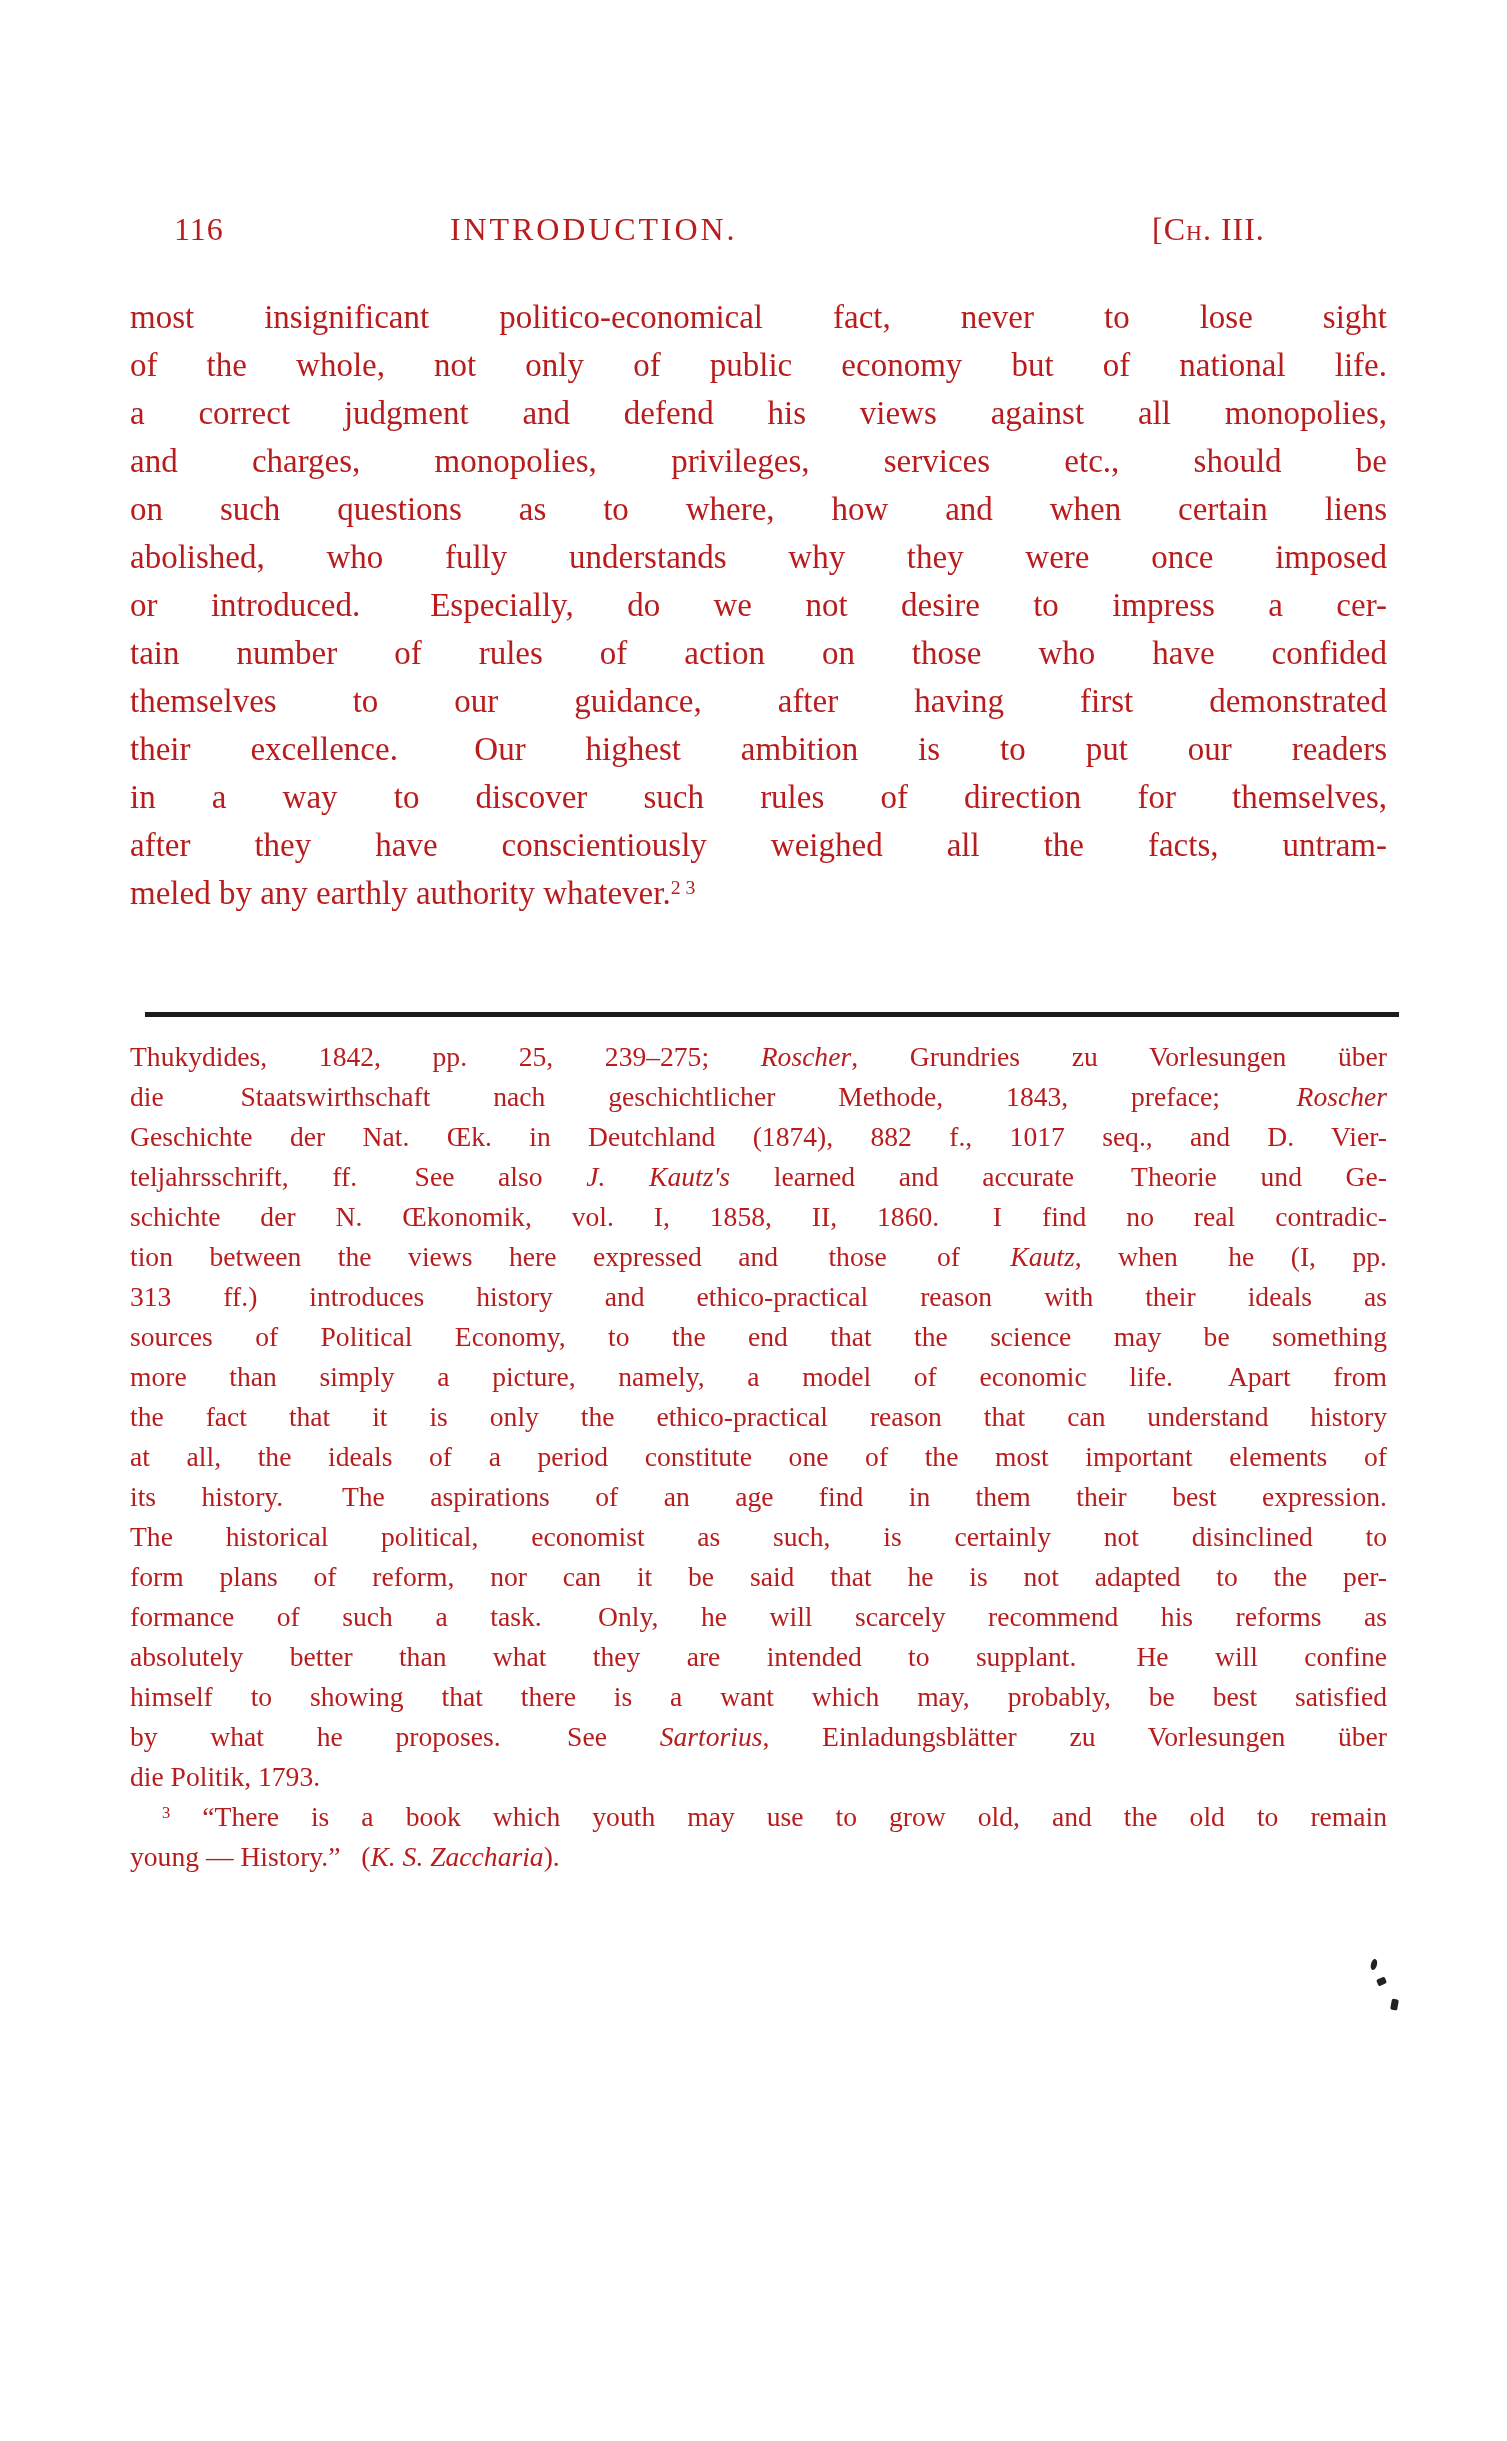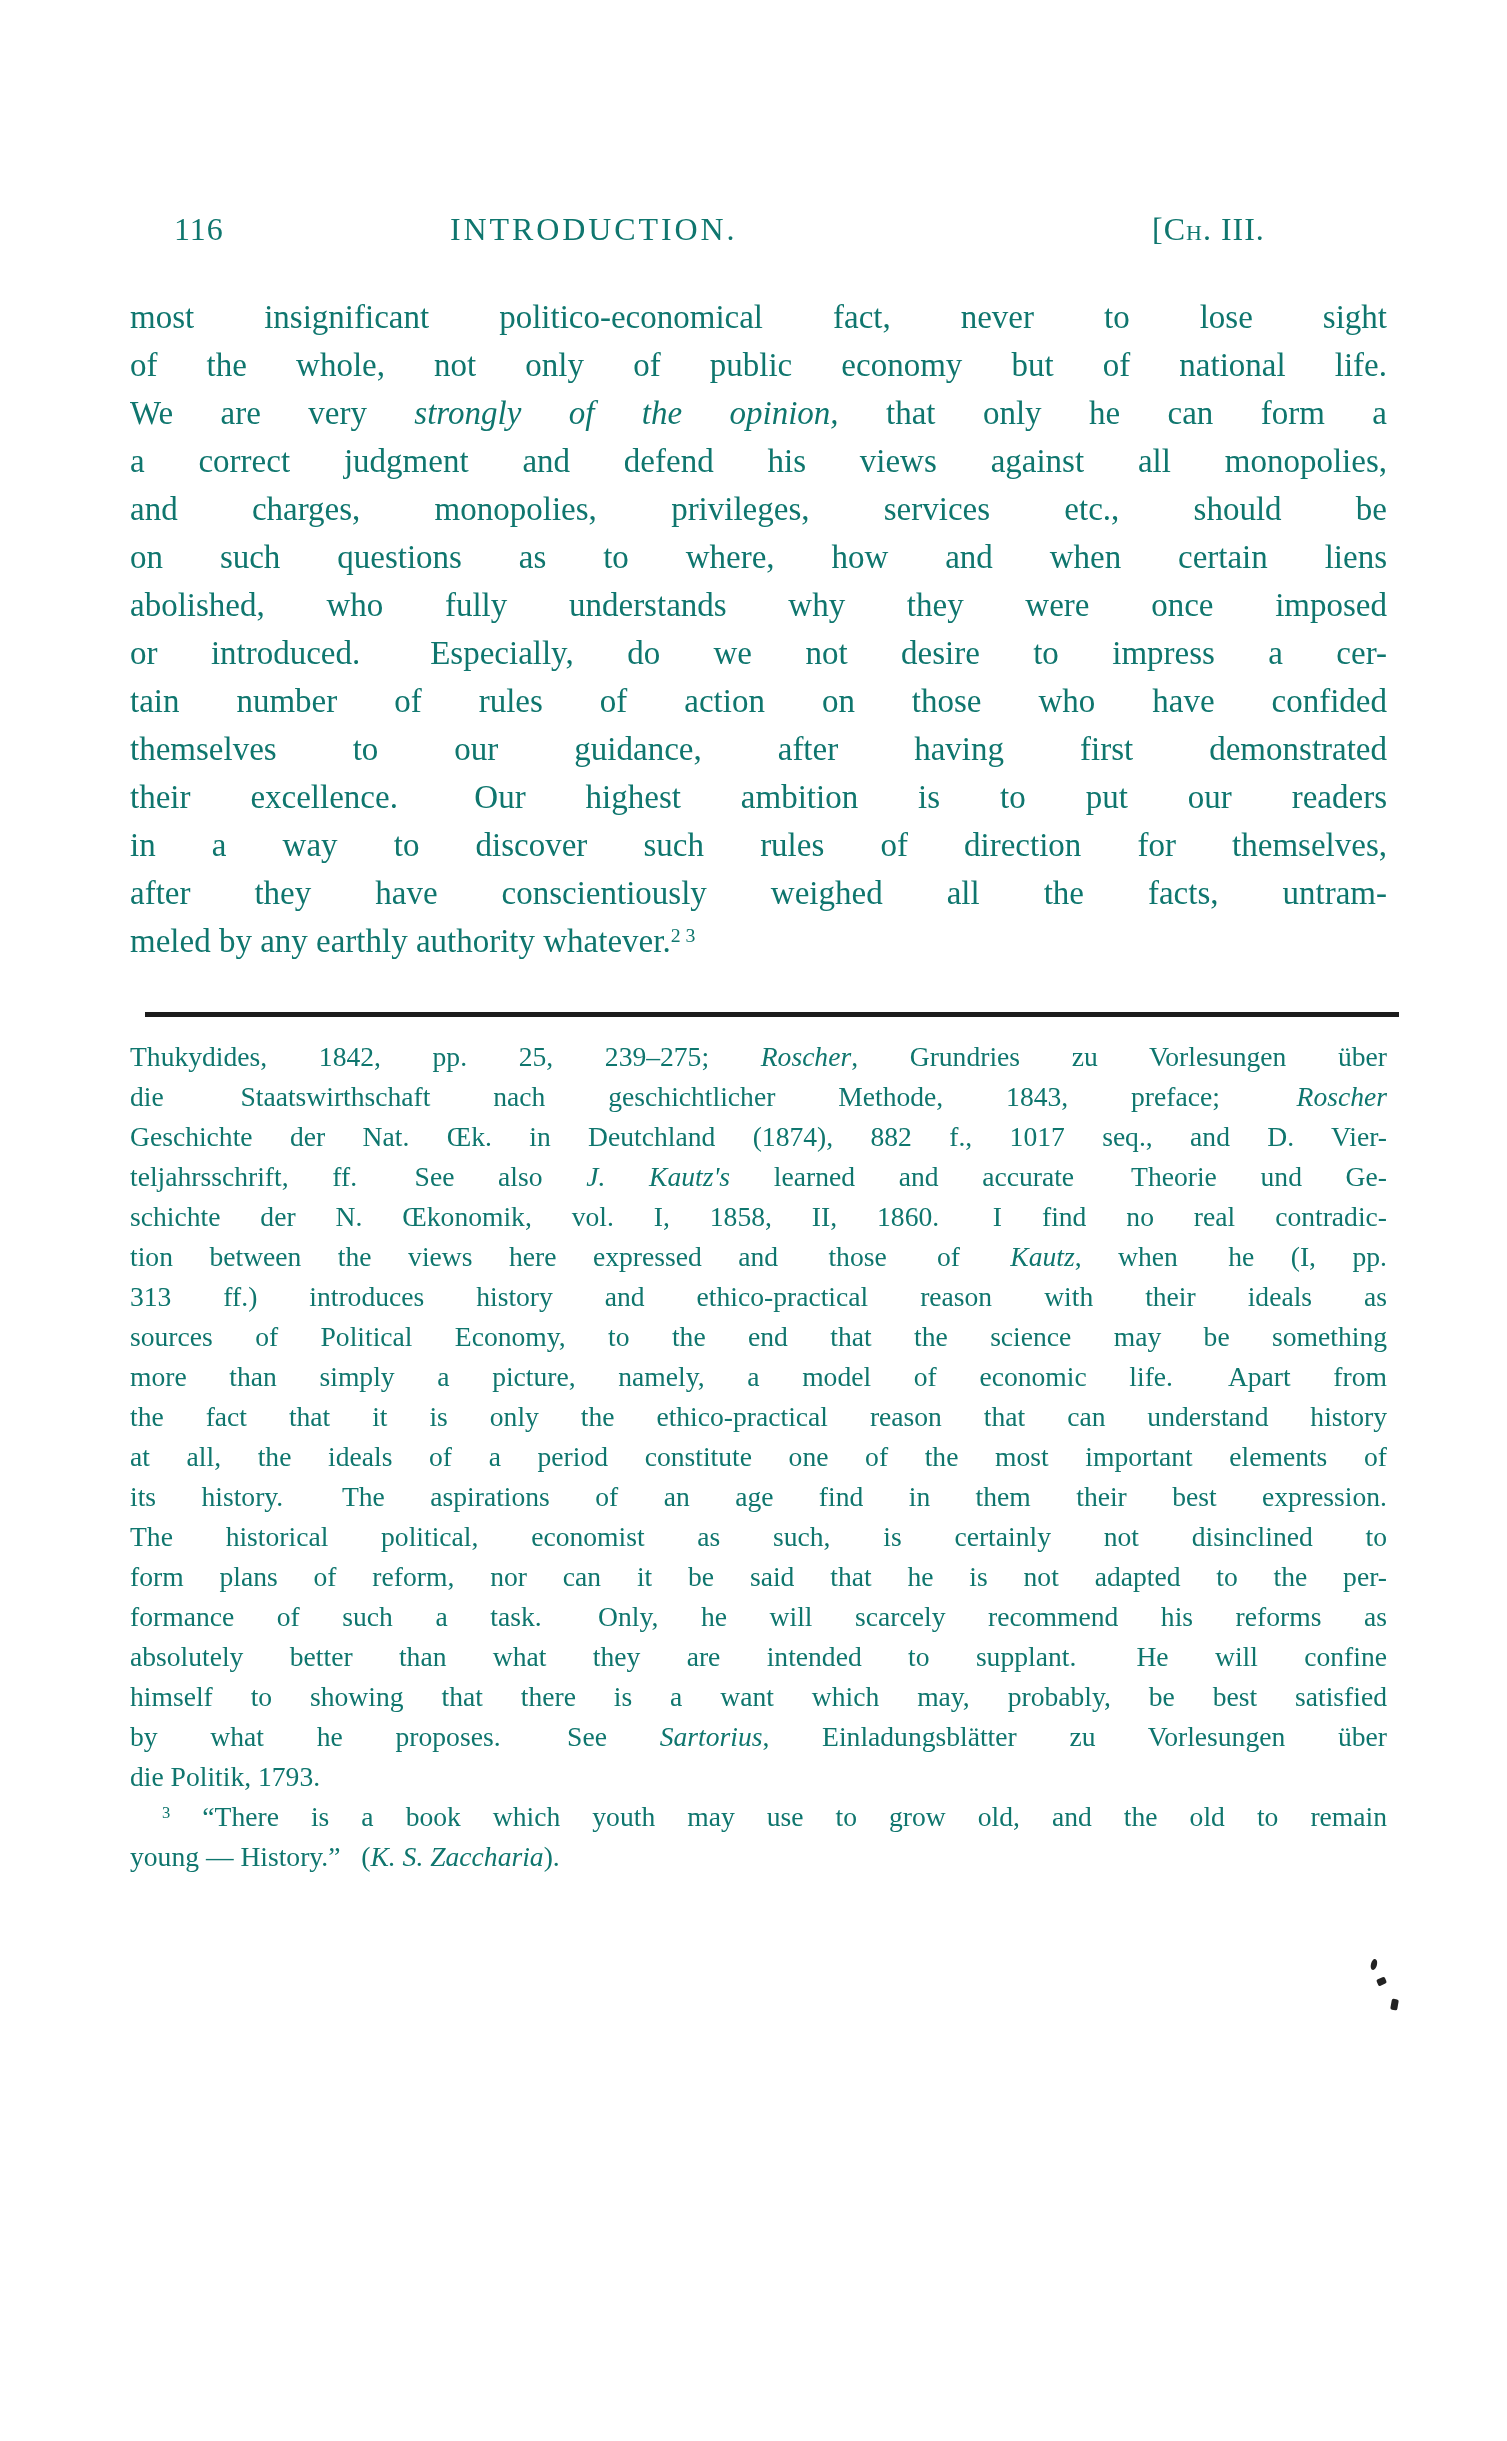--- a/index.html
+++ b/index.html
@@ -1,21 +1,21 @@
 <!DOCTYPE html>
 <html style="font-size:15px"><head>
 <meta charset="utf-8">
 <style>
   html, body { margin: 0; padding: 0; background: #ffffff; }
   .page {
     position: relative;
     width: 1508px;
     height: 2441px;
     background: #ffffff;
-    color: #0f766e;
+    color: #b91c1c;
     font-family: "Liberation Serif", "DejaVu Serif", serif;
     overflow: hidden;
   }
   
   .header { position: absolute; top: 211px; left: 130px; width: 1257px; height: 42px; font-size: 32px; }
   .page-number { position: absolute; left: 44px; top: 0; letter-spacing: 1px; }
   .running-title { position: absolute; left: 320px; top: 0; letter-spacing: 2.9px; }
   .chapter-marker { position: absolute; left: 1022px; top: 0; font-variant-caps: small-caps; letter-spacing: 1px; }
 
   
@@ -45,21 +45,20 @@
 
   <div class="header">
     <span class="page-number">116</span>
     <span class="running-title">INTRODUCTION.</span>
     <span class="chapter-marker">[Ch. III.</span>
   </div>
 
   <div class="body-text">
       <div class="line">most insignificant politico-economical fact, never to lose sight</div>
       <div class="line">of the whole, not only of public economy but of national life.</div>
-      <div class="line">We are very <i>strongly of the opinion,</i> that only he can form a</div>
       <div class="line">a correct judgment and defend his views against all monopolies,</div>
       <div class="line">and charges, monopolies, privileges, services etc., should be</div>
       <div class="line">on such questions as to where, how and when certain liens</div>
       <div class="line">abolished, who fully understands why they were once imposed</div>
       <div class="line">or introduced.  Especially, do we not desire to impress a cer-</div>
       <div class="line">tain number of rules of action on those who have confided</div>
       <div class="line">themselves to our guidance, after having first demonstrated</div>
       <div class="line">their excellence.  Our highest ambition is to put our readers</div>
       <div class="line">in a way to discover such rules of direction for themselves,</div>
       <div class="line">after they have conscientiously weighed all the facts, untram-</div>

